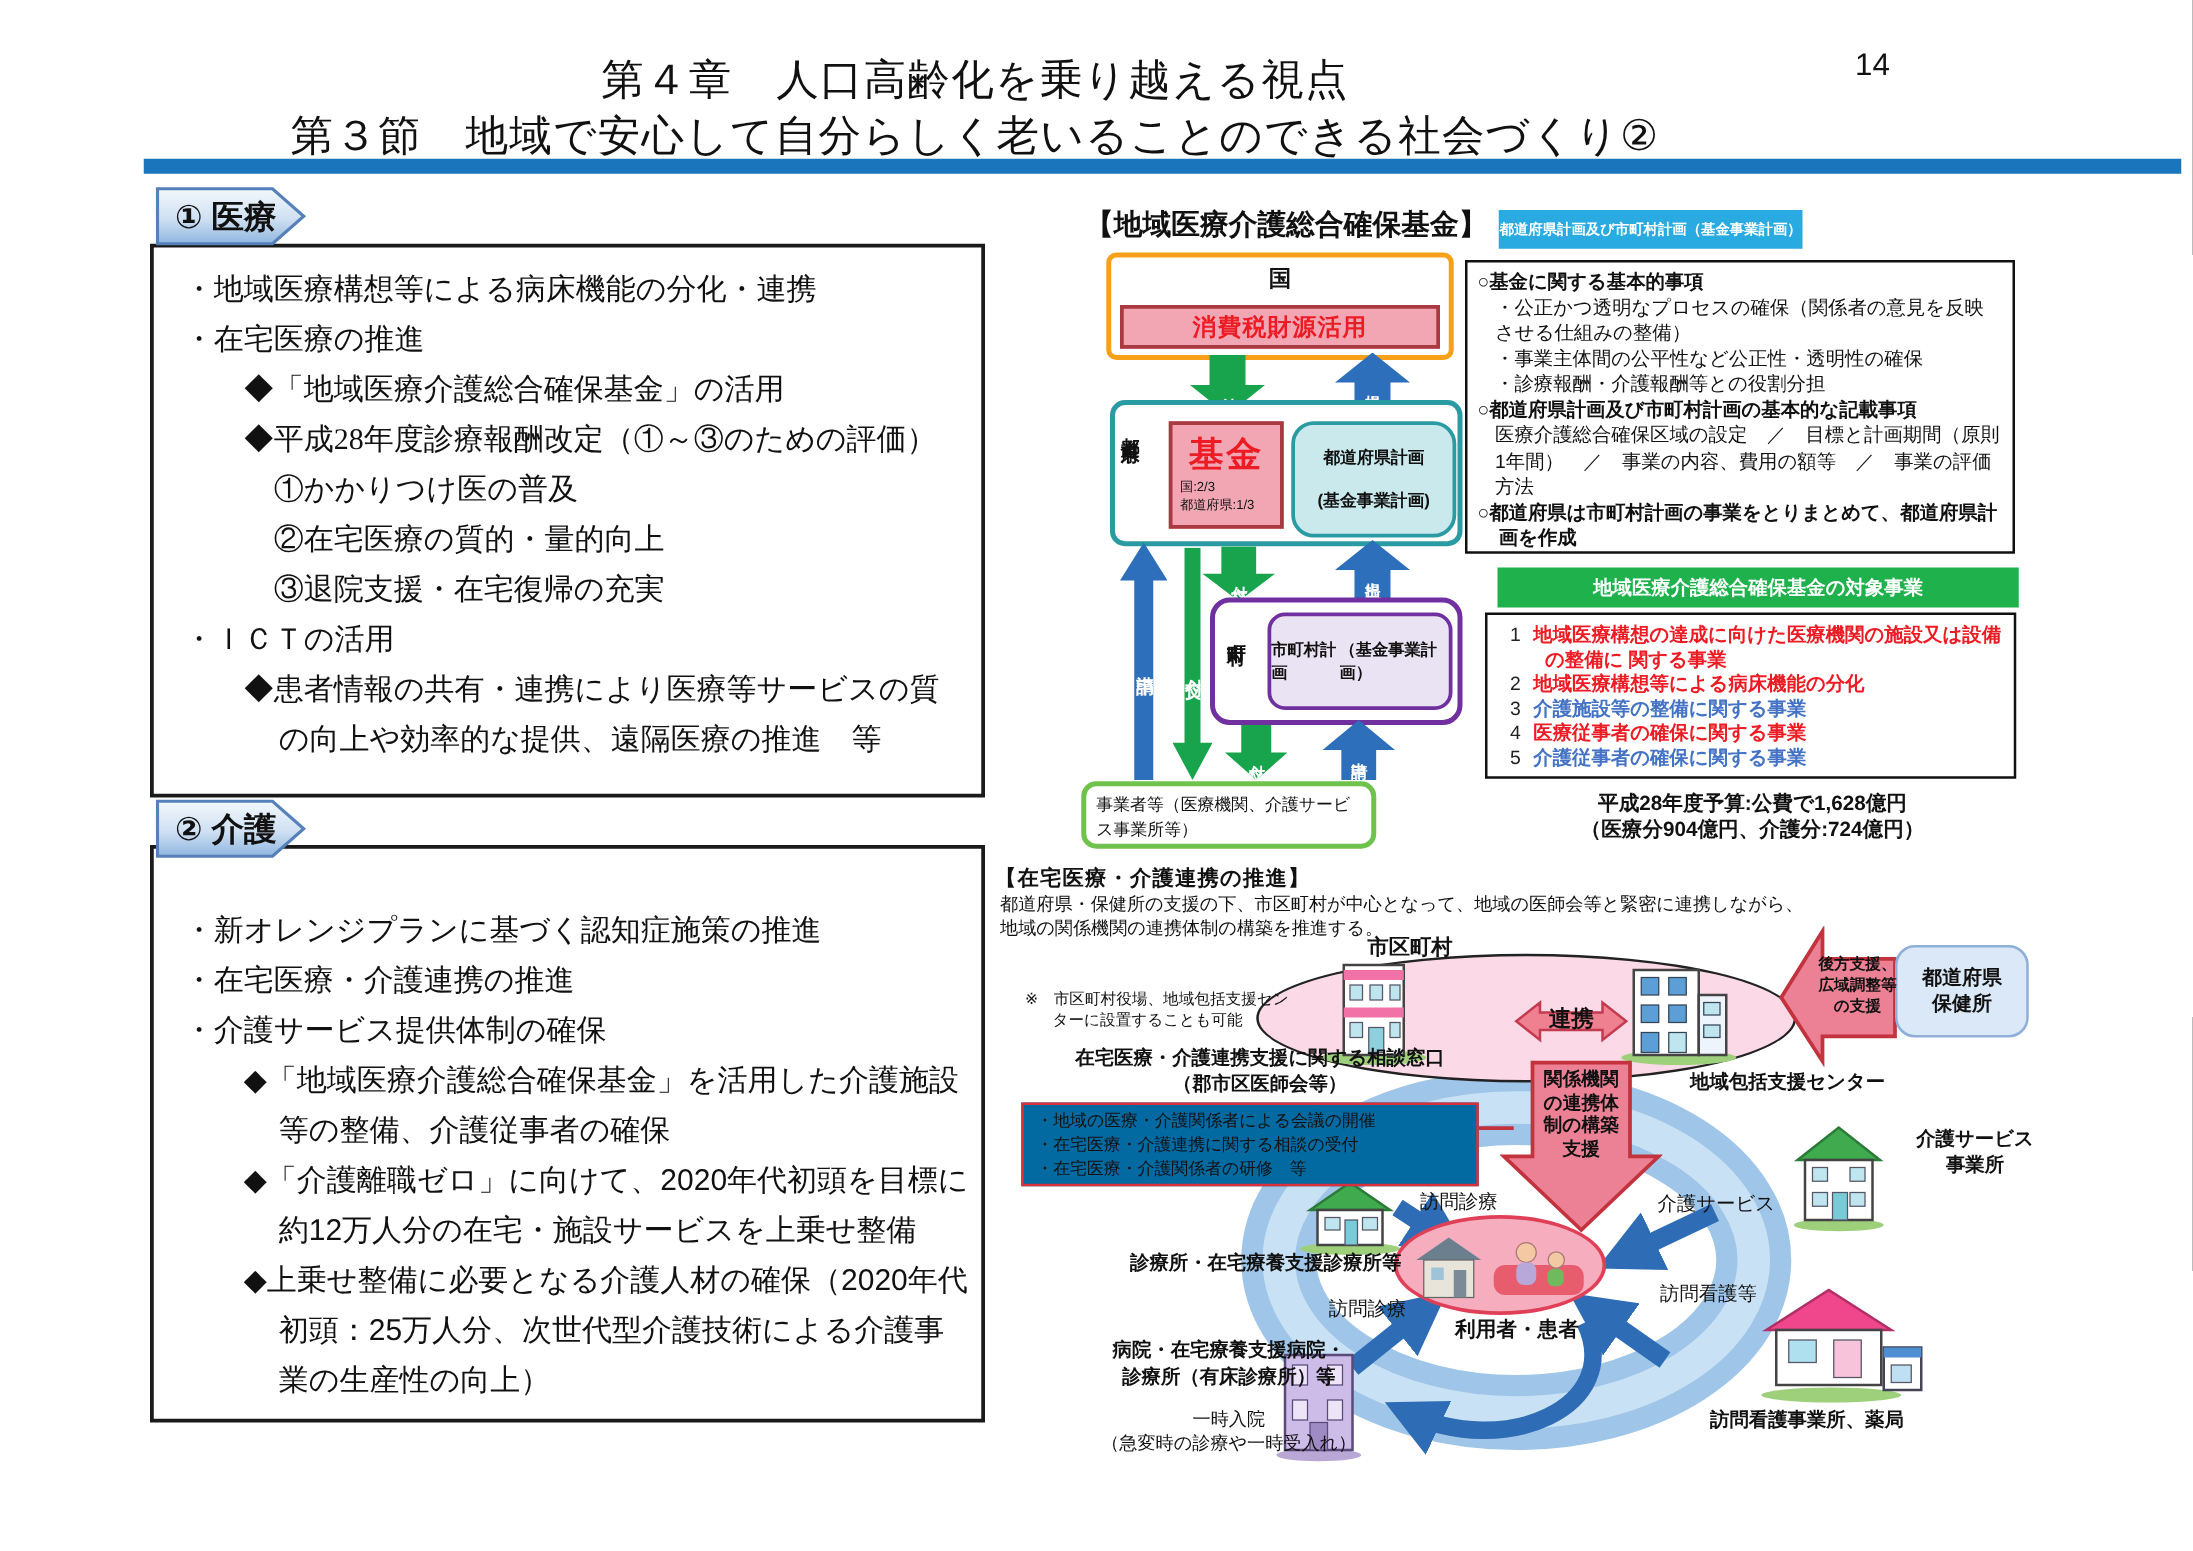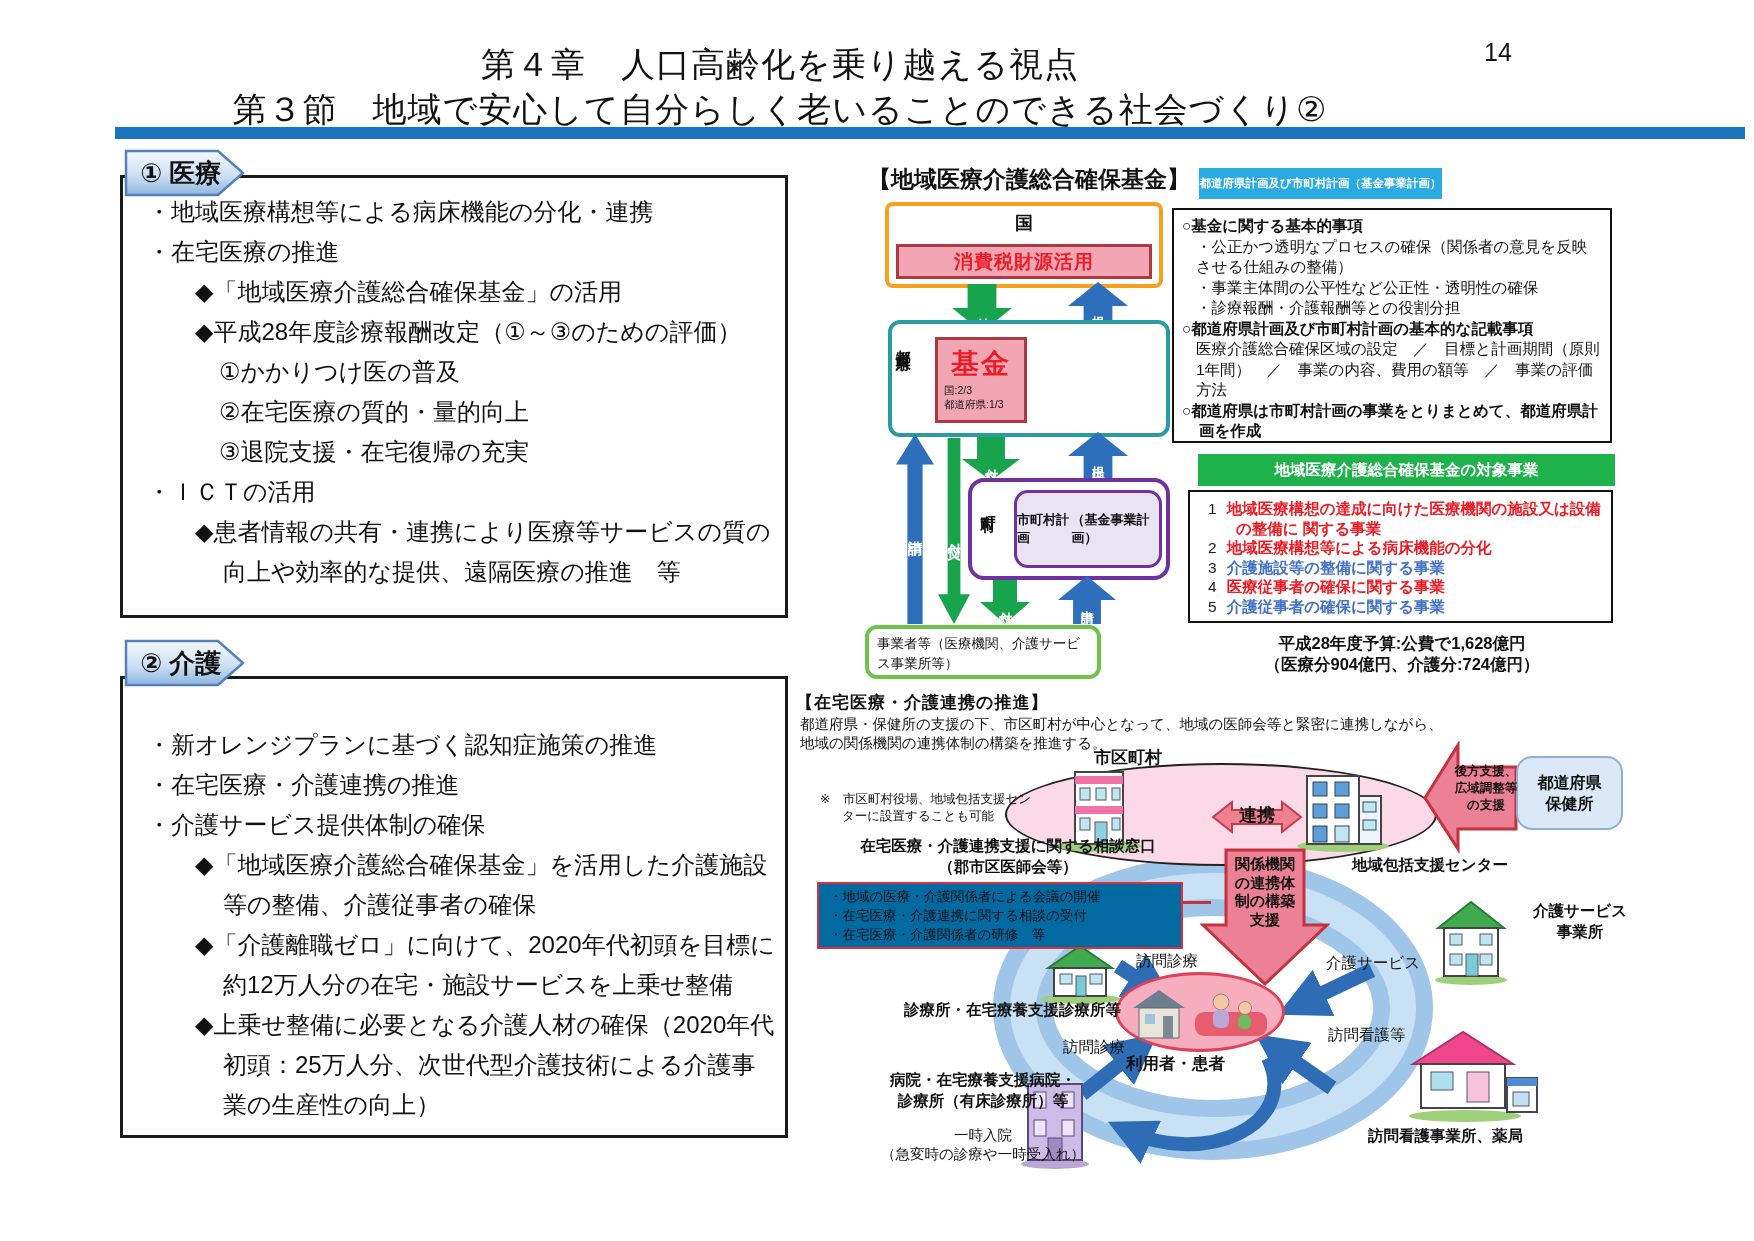--- a/index.html
+++ b/index.html
@@ -78,21 +78,21 @@
 
 <div class="page">
 
   <div class="a pagenum" style="left:1484px;top:38px;">14</div>
   <div class="a" style="left:40px;top:42px;width:1480px;">
     <div class="ttl">第４章　人口高齢化を乗り越える視点</div>
     <div class="ttl">第３節　地域で安心して自分らしく老いることのできる社会づくり②</div>
   </div>
   <div class="a bluebar" style="left:115px;top:127px;width:1630px;height:12px;"></div>
 
-  <div class="a lbox z1" style="left:120px;top:175px;width:668px;height:443px;padding:14px 10px 0 10px;">
+  <div class="a lbox z1" style="left:120px;top:195px;width:668px;height:443px;padding:14px 10px 0 10px;font-family:Liberation Serif, serif;">
 
   <div class="bl lv0">・地域医療構想等による病床機能の分化・連携</div>
       <div class="bl lv0">・在宅医療の推進</div>
       <div class="bl lv1">◆「地域医療介護総合確保基金」の活用</div>
       <div class="bl lv1">◆平成28年度診療報酬改定（①～③のための評価）</div>
       <div class="bl lv2">①かかりつけ医の普及</div>
       <div class="bl lv2">②在宅医療の質的・量的向上</div>
       <div class="bl lv2">③退院支援・在宅復帰の充実</div>
       <div class="bl lv0">・ＩＣＴの活用</div>
       <div class="bl lv1">◆患者情報の共有・連携により医療等サービスの質の向上や効率的な提供、遠隔医療の推進　等</div>
@@ -142,20 +142,24 @@
   <div class="a bar b up" style="left:1068px;top:282px;width:60px;height:48px;">
       <span>提出</span>
     </div>
 
   <div class="a pref" style="left:888px;top:320px;width:282px;height:117px;"></div>
   <div class="a vlab" style="left:893px;top:338px;">都道府県</div>
   <div class="a kikin" style="left:935px;top:337px;width:92px;height:86px;">
     <div class="kt">基金</div>
     <div class="ks">国:2/3</div>
     <div class="ks">都道府県:1/3</div>
+  </div>
+  <div class="a pplan" style="left:1033px;top:337px;width:132px;height:93px;">
+    <div>都道府県計画</div>
+    <div>(基金事業計画)</div>
   </div>
   <div class="a bar g down" style="left:962px;top:437px;width:58px;height:44px;">
       <span>交付</span>
     </div>
   <div class="a bar b up" style="left:1068px;top:432px;width:60px;height:48px;">
       <span>提出</span>
     </div>
 
   <div class="a muni" style="left:968px;top:478px;width:202px;height:102px;"></div>
   <div class="a vlab" style="left:978px;top:502px;">市町村</div>
@@ -293,21 +297,21 @@
     <polygon points="8,26 34,8 60,26" fill="#6B7F8F"></polygon>
     <rect x="14" y="26" width="40" height="30" fill="#E8E4DA" stroke="#666"></rect>
     <rect x="20" y="32" width="10" height="10" fill="#9FC3D8"></rect>
     <rect x="38" y="34" width="10" height="22" fill="#7A8A96"></rect>
     <rect x="70" y="30" width="72" height="24" rx="9" fill="#E85D6E"></rect>
     <circle cx="96" cy="20" r="8" fill="#F3C9A4" stroke="#A77"></circle>
     <rect x="88" y="28" width="16" height="18" rx="6" fill="#B8A7D9"></rect>
     <circle cx="120" cy="26" r="6.5" fill="#F3C9A4" stroke="#A77"></circle>
     <rect x="113" y="33" width="13" height="14" rx="5" fill="#6FBA5C"></rect>
   </svg>
-  <div class="a labb z5" style="left:1126px;top:1053px;font-size:16.5px;">利用者・患者</div>
+  <div class="a labb z5" style="left:1164px;top:1053px;font-size:16.5px;">利用者・患者</div>
 
   <div class="a lab z5" style="left:1136px;top:951px;">訪問診療</div>
   <div class="a lab z5" style="left:1326px;top:953px;">介護サービス</div>
   <div class="a lab z5" style="left:1063px;top:1037px;">訪問診療</div>
   <div class="a lab z5" style="left:1328px;top:1025px;">訪問看護等</div>
 
   <svg class="a z2" style="left:1038px;top:942px;" width="84" height="62" viewBox="0 0 84 62">
     <ellipse cx="42" cy="57" rx="40" ry="5" fill="#9ED07C"></ellipse>
     <polygon points="10,26 42,4 74,26" fill="#3FAA4E" stroke="#2C7A38" stroke-width="2"></polygon>
     <rect x="16" y="26" width="52" height="28" fill="#fff" stroke="#444" stroke-width="2"></rect>

